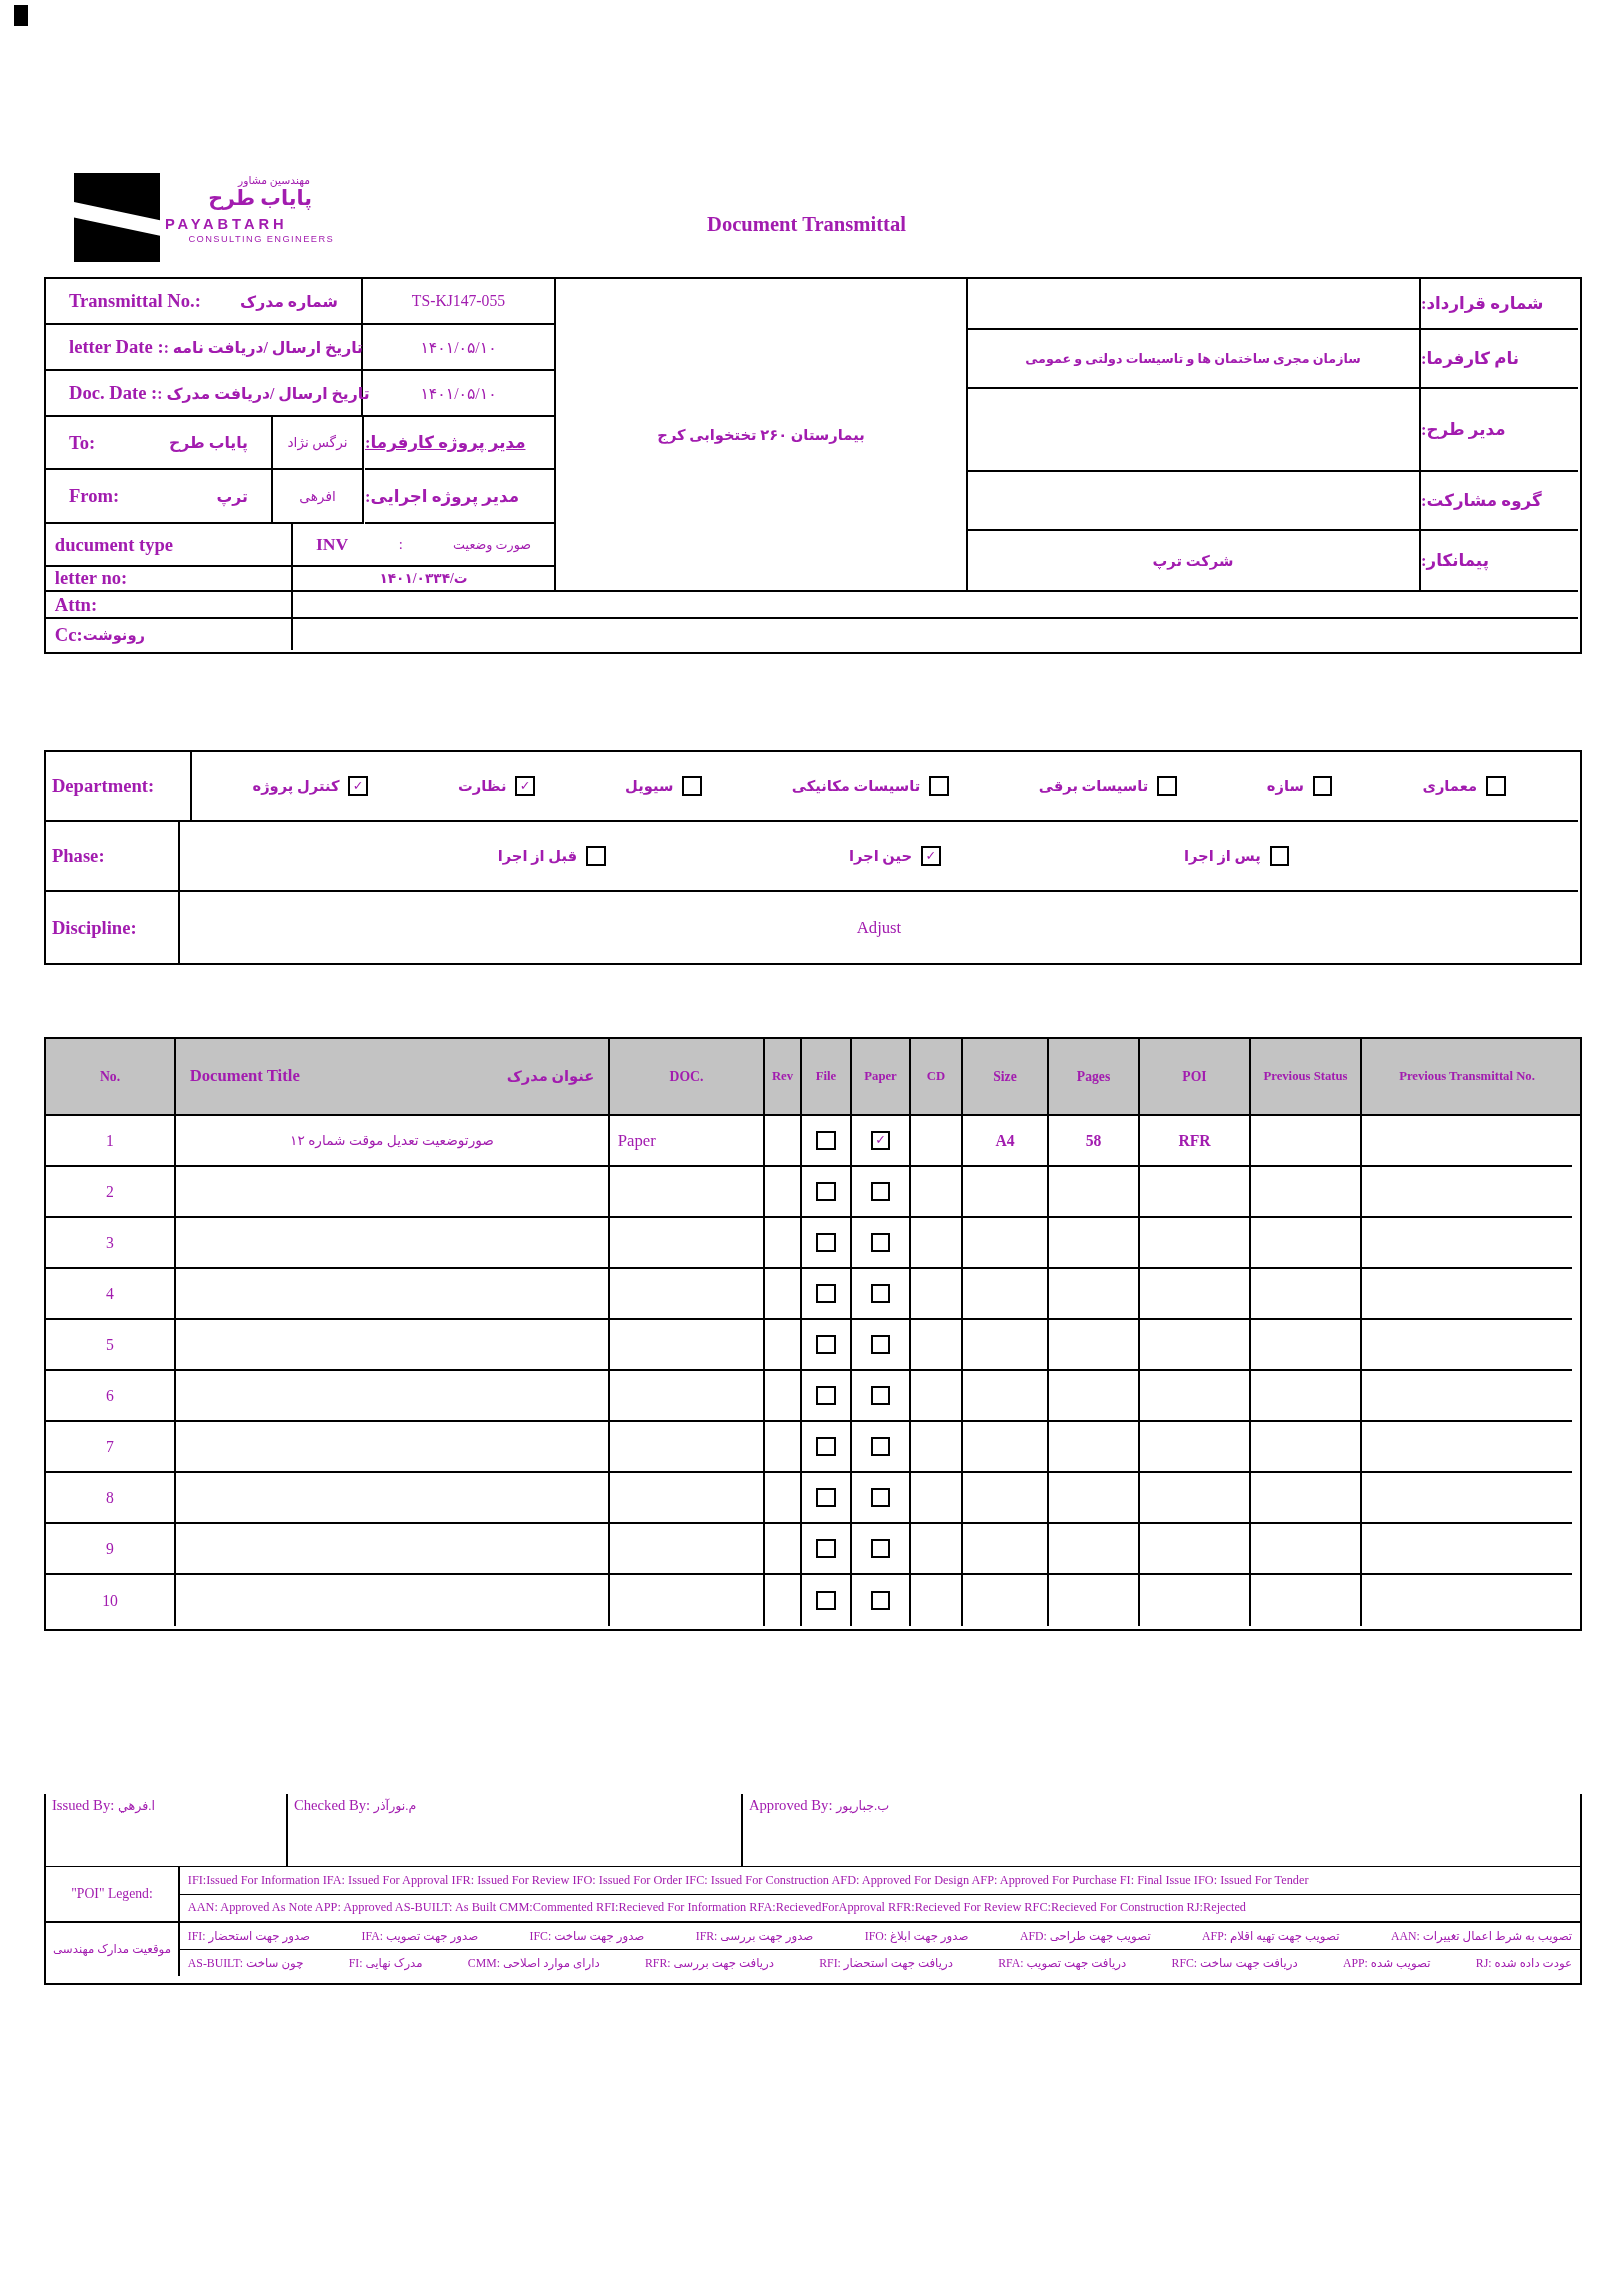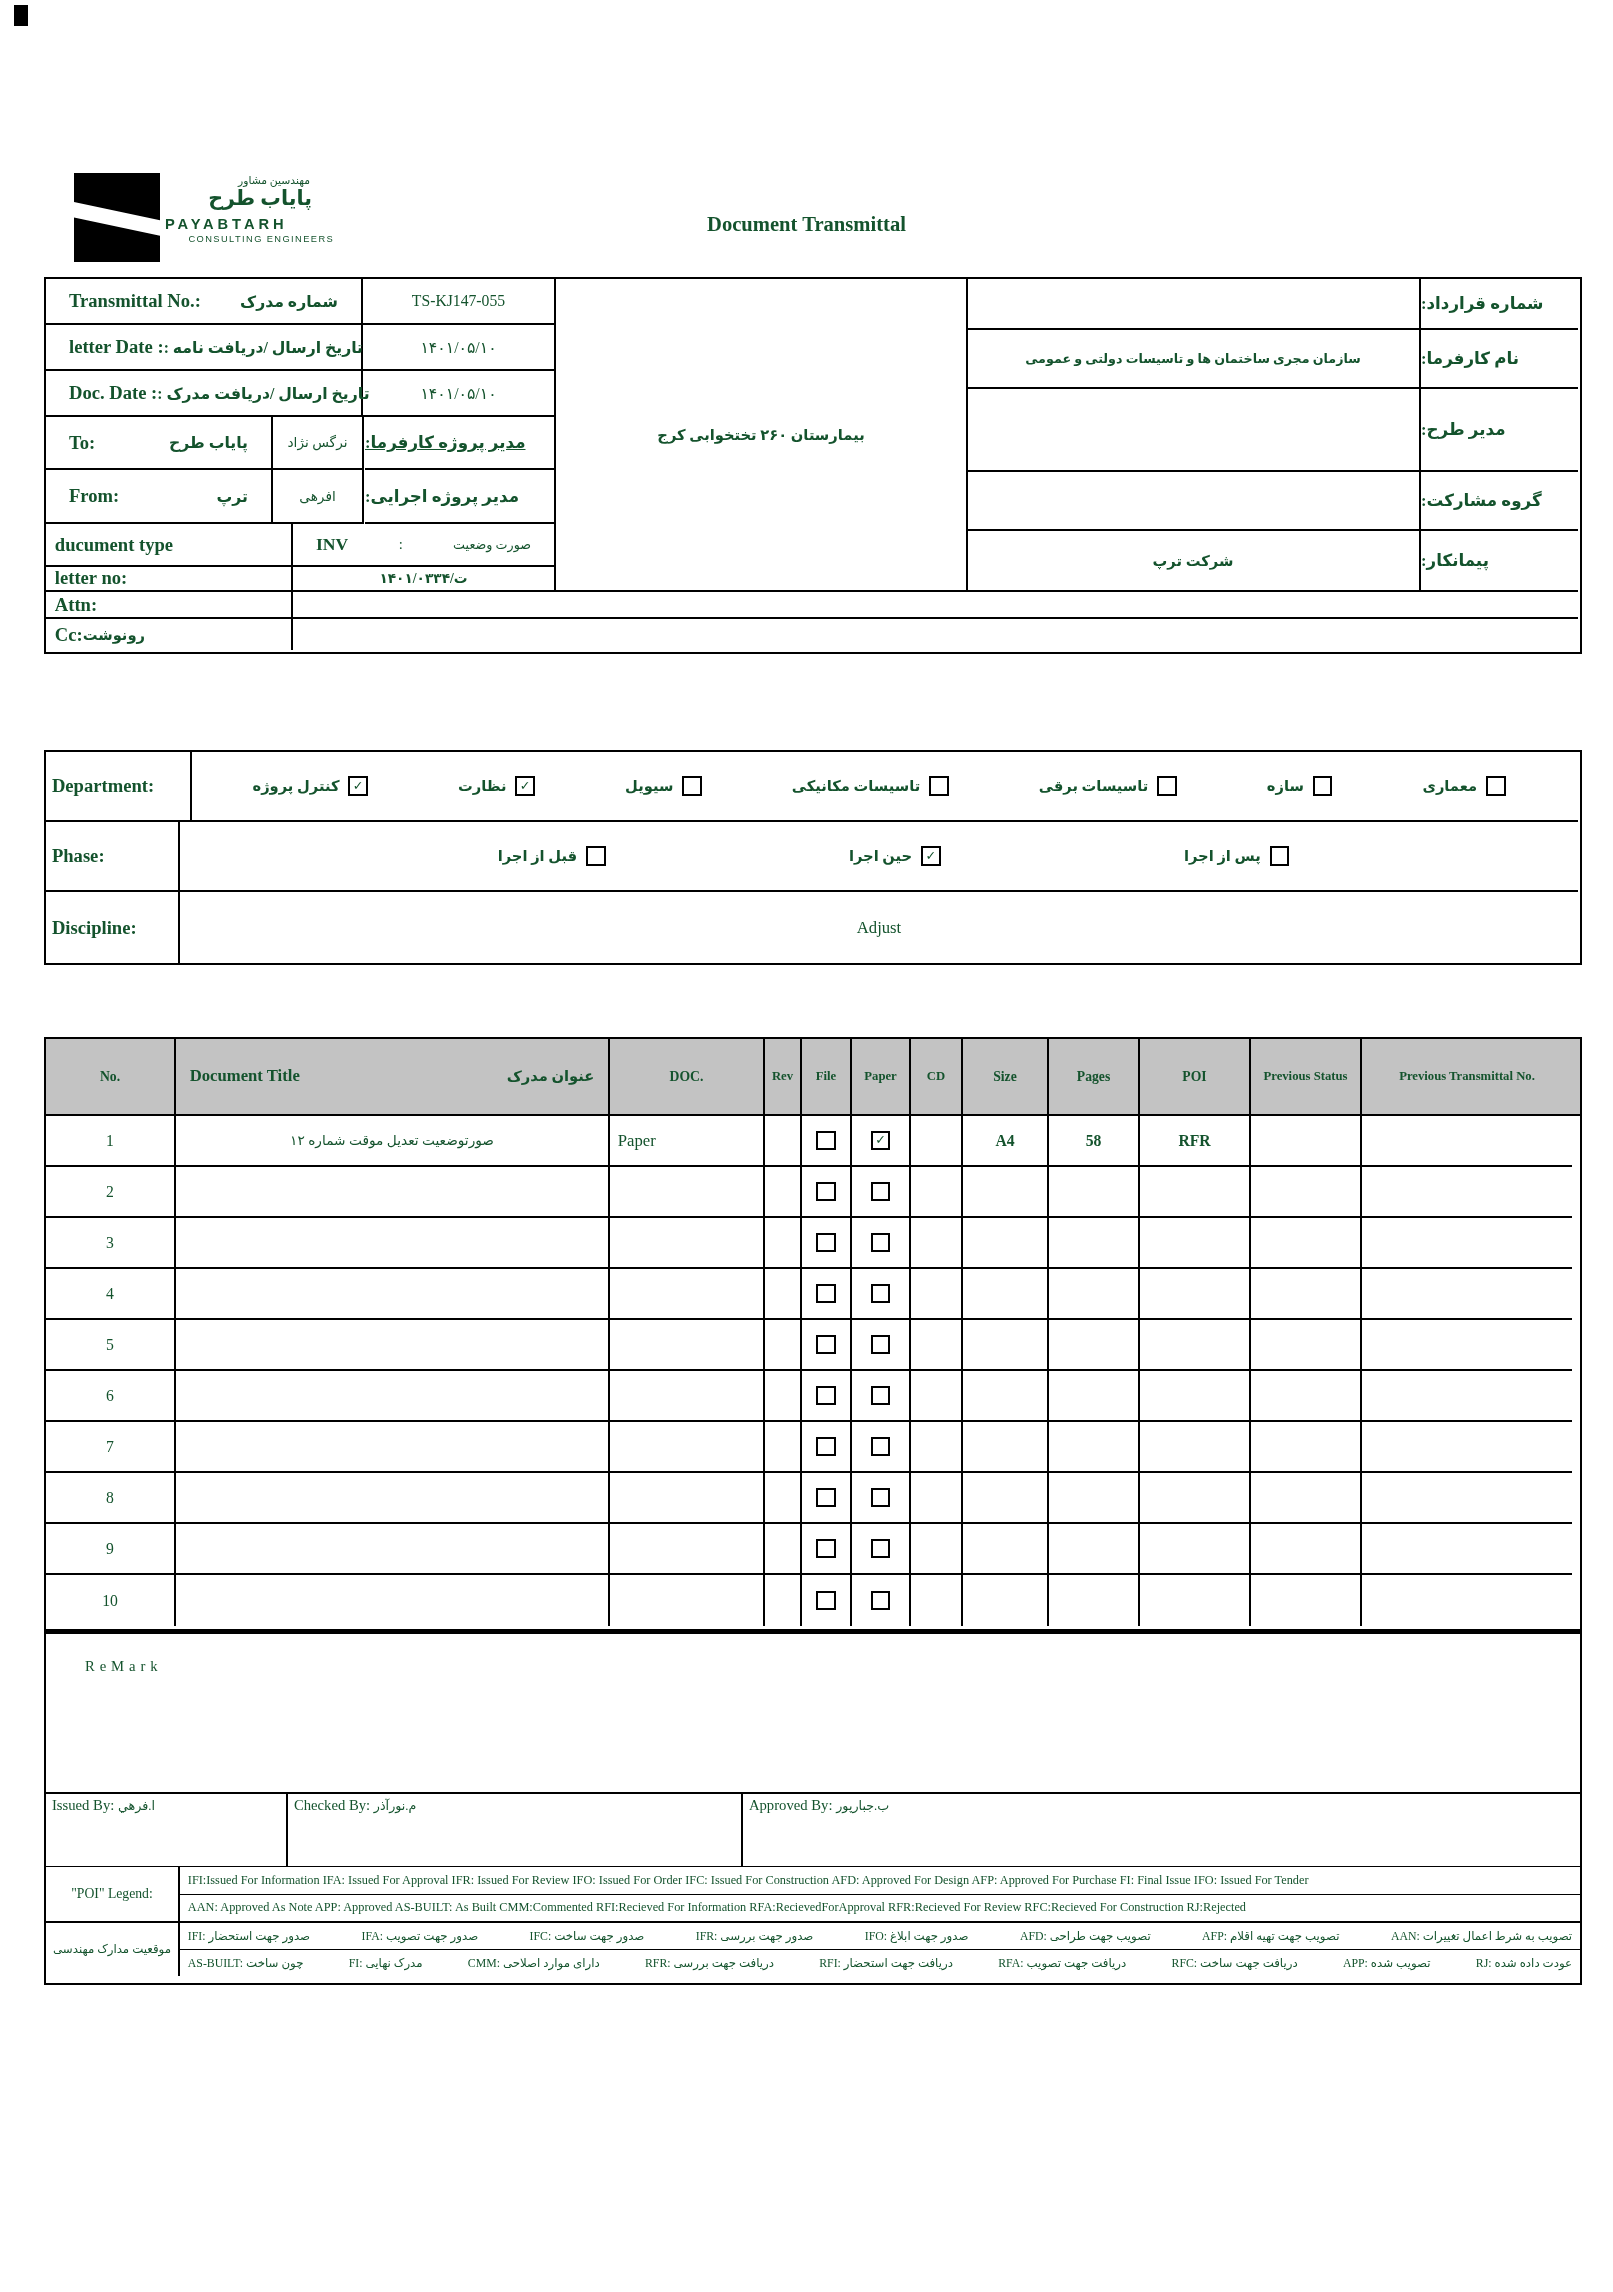--- a/index.html
+++ b/index.html
@@ -1,16 +1,16 @@
 <!DOCTYPE html>
 <html><head>
 <meta charset="utf-8">
 <style>
   html,body{margin:0;padding:0;background:#e8e8e8;}
-  .page{position:relative;width:1613px;height:2293px;background:#ffffff;color:#14532d;
+  .page{position:relative;width:1613px;height:2293px;background:#ffffff;color:#a21caf;
         font-family:"Liberation Serif","DejaVu Sans",serif;overflow:hidden;}
   .cell{position:absolute;box-sizing:border-box;display:flex;align-items:center;}
   .br{border-right:2px solid #000;} .bb{border-bottom:2px solid #000;}
   .sp{justify-content:space-between;padding:0 23px;}
   .ctr{justify-content:center;}
   .en-lbl{font-weight:bold;font-size:18.6px;white-space:nowrap;}
   .fa-lbl{font-weight:bold;font-size:15.7px;direction:rtl;white-space:nowrap;}
   .fa-sm{font-size:12.7px;direction:rtl;}
   .val{font-size:15.7px;}
   .rlabel{justify-content:flex-end;padding-right:7.8px;font-weight:bold;font-size:16.7px;direction:rtl;}
@@ -450,23 +450,20 @@
           <div class="dcell"></div>
           <div class="dcell c-mid"></div>
           <div class="dcell c-mid"></div>
           <div class="dcell c-mid"></div>
           <div class="dcell"></div>
           <div class="dcell last"></div>
         </div>
       </div>
   </div>
 
-  <div class="boxed" style="left:44px;top:1631px;width:1538px;height:163px;border-top-width:3.9px;">
-    <div class="remark-lbl">ReMark</div>
-  </div>
 
   <div class="boxed" style="left:44px;top:1794px;width:1538px;height:74px;border-top:none;">
     <div class="sig">
       <div class="sigcell" style="width:242px;">
         <span>Issued By:</span>
         <span class="signame">ا.فرهي</span>
       </div>
       <div class="sigcell" style="width:455px;">
         <span>Checked By:</span>
         <span class="signame">م.نورآذر</span>

